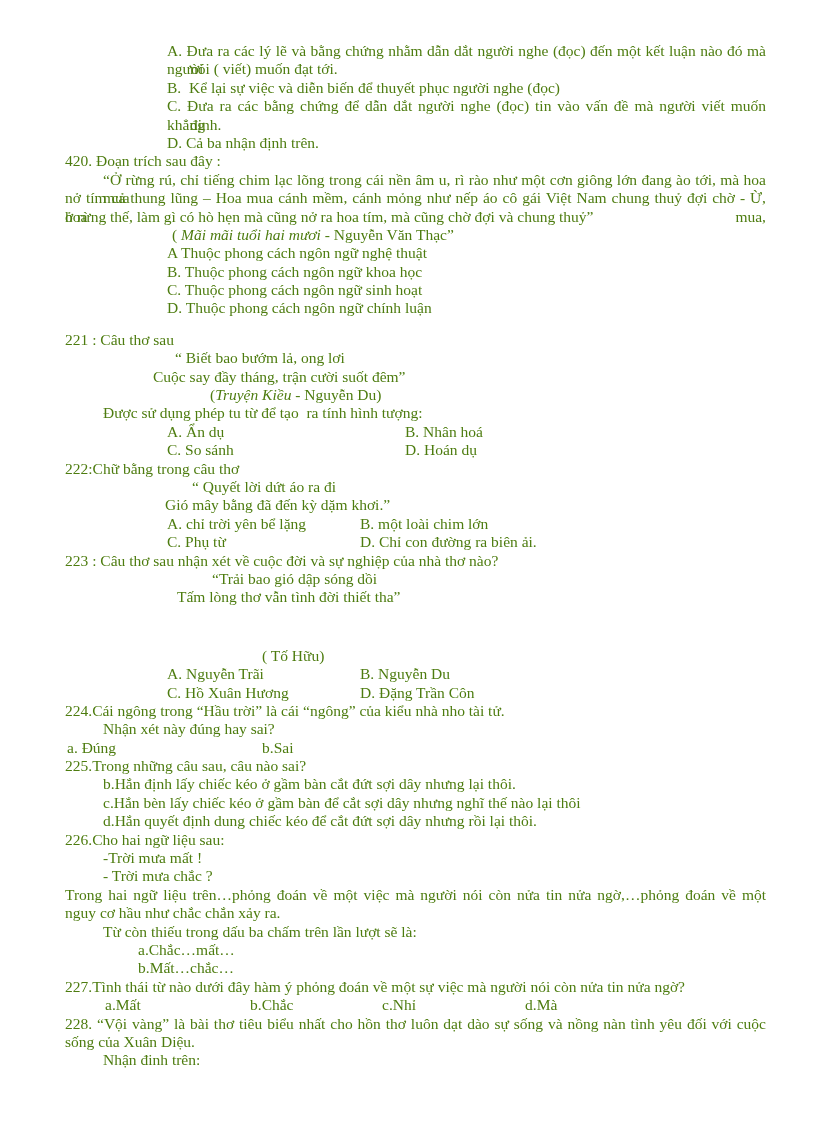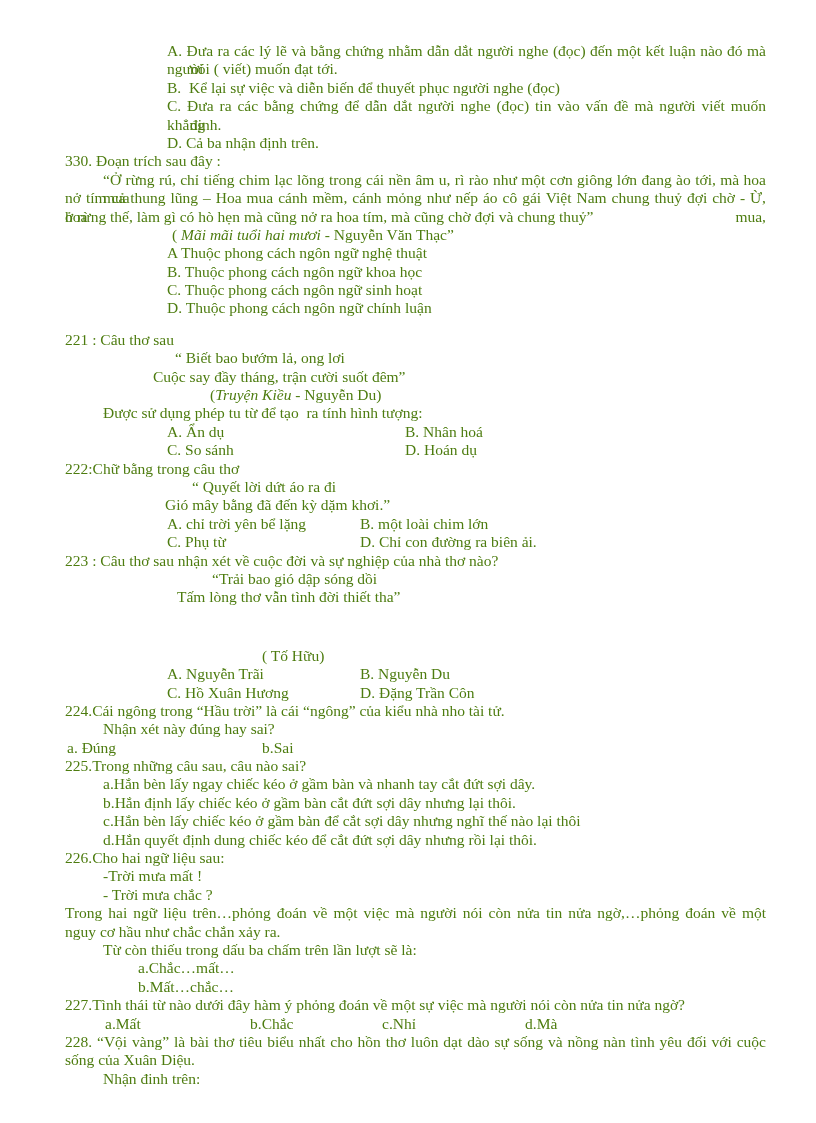--- a/index.html
+++ b/index.html
@@ -54,21 +54,21 @@
 
 <div class="page">
 
   <div class="line jl i102">A.  Đưa ra các lý lẽ và bằng chứng nhằm dẫn dắt người nghe (đọc) đến một kết luận nào đó mà người</div>
   <div class="line i125">nói ( viết) muốn đạt tới.</div>
   <div class="line i102">B.  Kể lại sự việc và diễn biến để thuyết phục người nghe (đọc)</div>
   <div class="line jl i102">C.  Đưa ra các bằng chứng để dẫn dắt người nghe (đọc) tin vào vấn đề mà người viết muốn khẳng</div>
   <div class="line i125">định.</div>
   <div class="line i102">D. Cả ba nhận định trên.</div>
 
-  <div class="line">330. Đoạn trích sau đây :</div>
+  <div class="line">420. Đoạn trích sau đây :</div>
   <div class="line jl i38">“Ở rừng rú, chỉ tiếng chim lạc lõng trong cái nền âm u, rì rào như một cơn giông lớn đang ào tới, mà hoa mua</div>
   <div class="line jl">nở tím cả thung lũng – Hoa mua cánh mềm, cánh mỏng như nếp áo cô gái Việt Nam chung thuỷ đợi chờ - Ừ, hoa mua,</div>
   <div class="line">ở rừng thế, làm gì có hò hẹn mà cũng nở ra hoa tím, mà cũng chờ đợi và chung thuỷ”</div>
   <div class="line i107"><span>( </span><span class="em">Mãi mãi tuổi hai mươi</span><span> - Nguyễn Văn Thạc”</span></div>
   <div class="line i102">A Thuộc phong cách ngôn ngữ nghệ thuật</div>
   <div class="line i102">B. Thuộc phong cách ngôn ngữ khoa học</div>
   <div class="line i102">C. Thuộc phong cách ngôn ngữ sinh hoạt</div>
   <div class="line i102">D. Thuộc phong cách ngôn ngữ chính luận</div>
 
   <div class="line gapb">221 : Câu thơ sau</div>
@@ -90,21 +90,20 @@
   <div class="line i112">Tấm lòng thơ vẫn tình đời thiết tha”</div>
   <div class="line i197">( Tố Hữu)</div>
   <div class="line row i102"><span class="w193">A. Nguyễn Trãi</span><span>B. Nguyễn Du</span></div>
   <div class="line row i102"><span class="w193">C. Hồ Xuân Hương</span><span>D. Đặng Trần Côn</span></div>
 
   <div class="line">224.Cái ngông trong “Hầu trời” là cái “ngông” của kiểu nhà nho tài tử.</div>
   <div class="line i38">Nhận xét này đúng hay sai?</div>
   <div class="line row i2"><span class="w195">a. Đúng</span><span>b.Sai</span></div>
 
   <div class="line">225.Trong những câu sau, câu nào sai?</div>
-  <div class="line i38">a.Hắn bèn lấy ngay chiếc kéo ở gầm bàn và nhanh tay cắt đứt sợi dây.</div>
   <div class="line i38">b.Hắn định lấy chiếc kéo ở gầm bàn cắt đứt sợi dây nhưng lại thôi.</div>
   <div class="line i38">c.Hắn bèn lấy chiếc kéo ở gầm bàn để cắt sợi dây nhưng nghĩ thế nào lại thôi</div>
   <div class="line i38">d.Hắn quyết định dung chiếc kéo để cắt đứt sợi dây nhưng rồi lại thôi.</div>
 
   <div class="line">226.Cho hai ngữ liệu sau:</div>
   <div class="line i38">-Trời mưa mất !</div>
   <div class="line i38">- Trời mưa chắc ?</div>
   <div class="line jl">Trong hai ngữ liệu trên…phỏng đoán về một việc mà người nói còn nửa tin nửa ngờ,…phỏng đoán về một</div>
   <div class="line">nguy cơ hầu như chắc chắn xảy ra.</div>
   <div class="line i38">Từ còn thiếu trong dấu ba chấm trên lần lượt sẽ là:</div>

